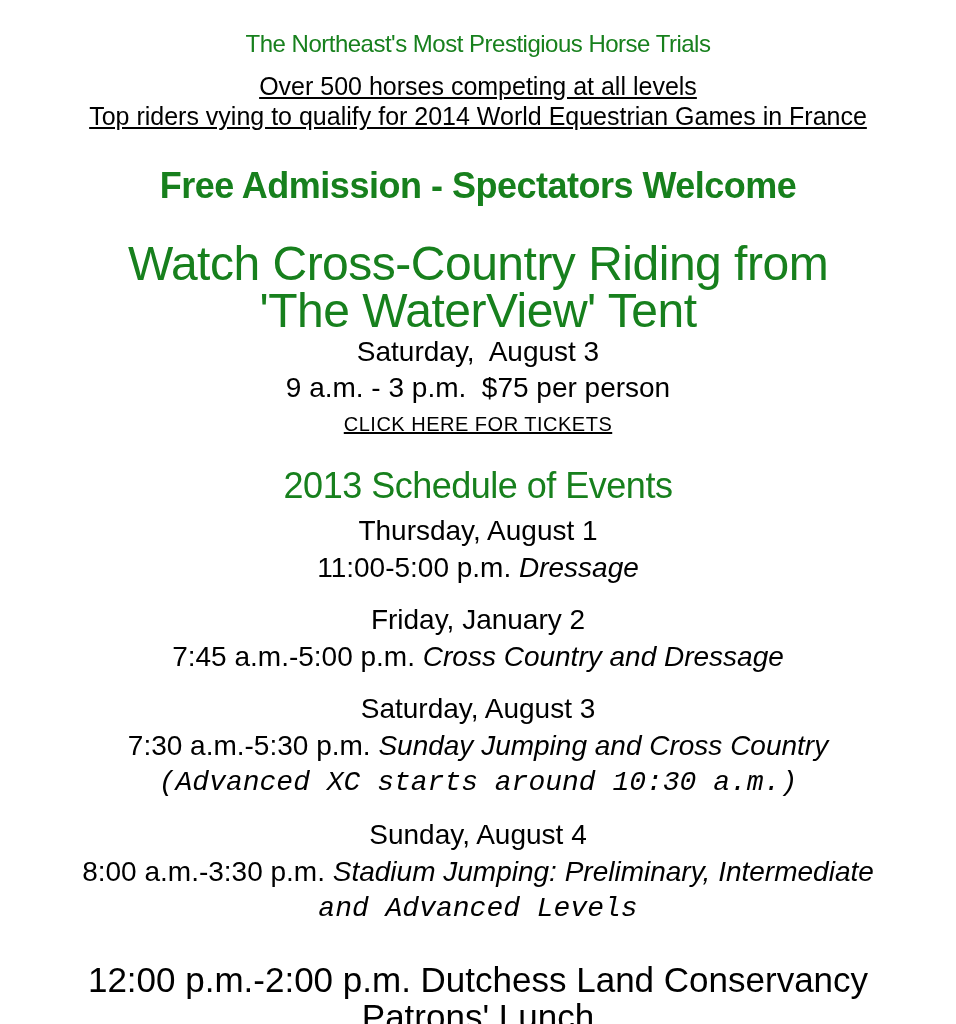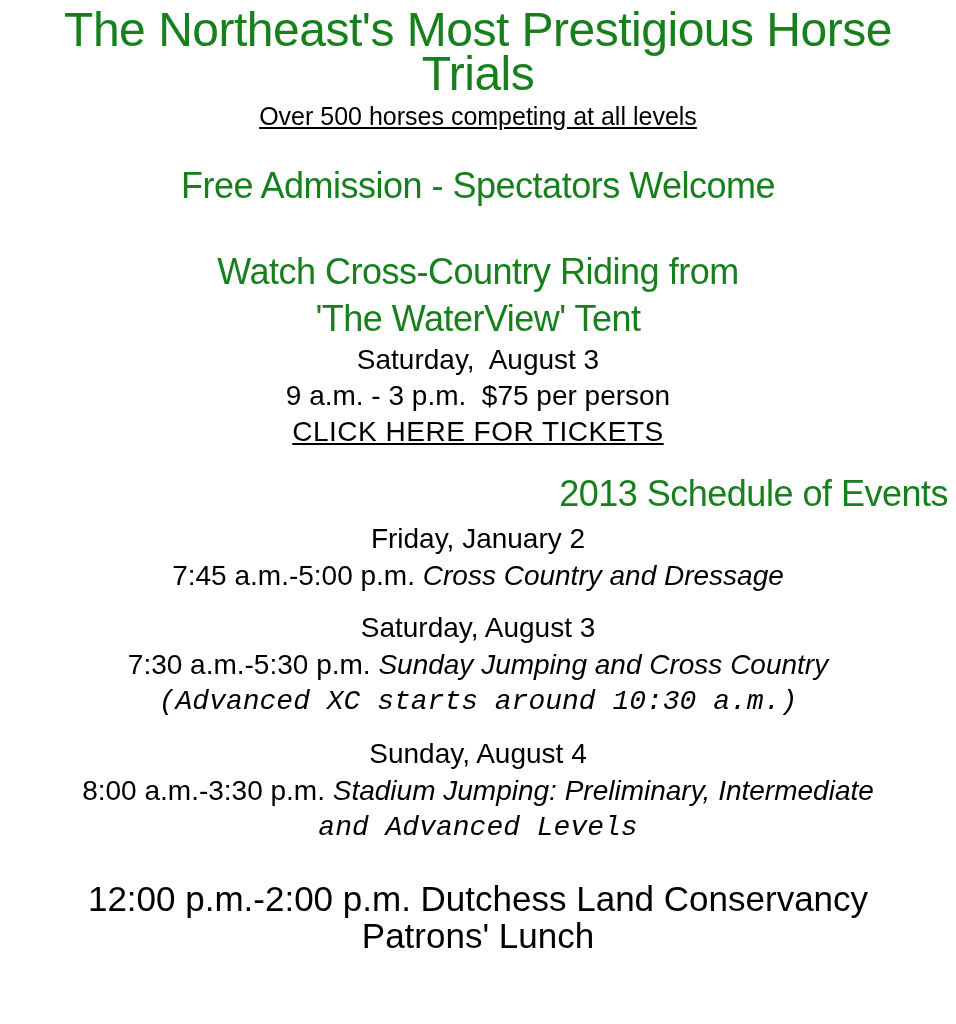--- a/index.html
+++ b/index.html
@@ -12,62 +12,62 @@
     text-align: center;
     overflow-x: hidden;
   }
   .page {
     width: 940px;
     margin: 0 auto;
   }
   h1, h2, p { font-weight: normal; margin: 0; }
   .green { color: #17801d; }
   .page-title {
-    font-size: 48px;
+    font-size: 24px;
     line-height: 44px;
     letter-spacing: -0.5px;
-    margin: 8px 0 5px 0;
+    margin: 22px 0 5px 0;
   }
   .subtitle {
     font-size: 25px;
     line-height: 30px;
     margin: 0 0 33px 0;
     text-decoration: underline;
   }
   .free-admission {
     font-size: 36px;
     line-height: 44px;
     letter-spacing: -0.5px;
-    margin: 0 0 40px 0;
+    margin: 0 0 32px 0;
+    font-weight: bold;
   }
   .tent-heading {
-    font-size: 36px;
+    font-size: 48px;
     line-height: 47px;
     letter-spacing: -0.5px;
     margin: 0;
   }
   .tent-info {
     font-size: 28px;
     line-height: 36px;
     margin: 0;
   }
   .line { display: block; }
-  .tickets-line { font-size: 28px; line-height: 36px; }
+  .tickets-line { font-size: 20px; line-height: 36px; }
   .tickets-link {
     color: #000000;
     text-decoration: underline;
     letter-spacing: 0.5px;
     cursor: pointer;
   }
   .schedule-heading {
     font-size: 36px;
     line-height: 44px;
     letter-spacing: -0.5px;
     margin: 22px 0 4px 0;
-    text-align: right;
   }
   .day-block {
     font-size: 28px;
     line-height: 37px;
     margin: 0 0 15px 0;
   }
   .italic { font-style: italic; font-family: Liberation Mono, monospace; }
   .lunch-block {
     font-size: 35px;
     line-height: 37px;
@@ -76,37 +76,44 @@
 </style>
 </head>
 <body>
 
 <div class="page">
 
   <h1 class="page-title green">The Northeast's Most Prestigious Horse Trials</h1>
 
   <p class="subtitle">
     <span class="line">Over 500 horses competing at all levels</span>
+    <span class="line">Top riders vying to qualify for 2014 World Equestrian Games in France</span>
   </p>
 
   <h2 class="free-admission green">Free Admission - Spectators Welcome</h2>
 
   <h2 class="tent-heading green">
     <span class="line">Watch Cross-Country Riding from</span>
     <span class="line">'The WaterView' Tent</span>
   </h2>
 
   <p class="tent-info">
     <span class="line">Saturday,&nbsp; August 3</span>
     <span class="line">9 a.m. - 3 p.m.&nbsp; $75 per person</span>
     <span class="line tickets-line"><a class="tickets-link">CLICK HERE FOR TICKETS</a></span>
   </p>
 
   <h2 class="schedule-heading green">2013 Schedule of Events</h2>
 
+  <p class="day-block">
+    <span class="line">Thursday, August 1</span>
+    <span class="line"><span>11:00-5:00 p.m.</span> <i>Dressage</i></span>
+    <span class="line italic"></span>
+    <span class="line italic"></span>
+  </p>
 
   <p class="day-block">
     <span class="line">Friday, January 2</span>
     <span class="line"><span>7:45 a.m.-5:00 p.m.</span> <i>Cross Country and Dressage</i></span>
     <span class="line italic"></span>
     <span class="line italic"></span>
   </p>
 
   <p class="day-block">
     <span class="line">Saturday, August 3</span>

